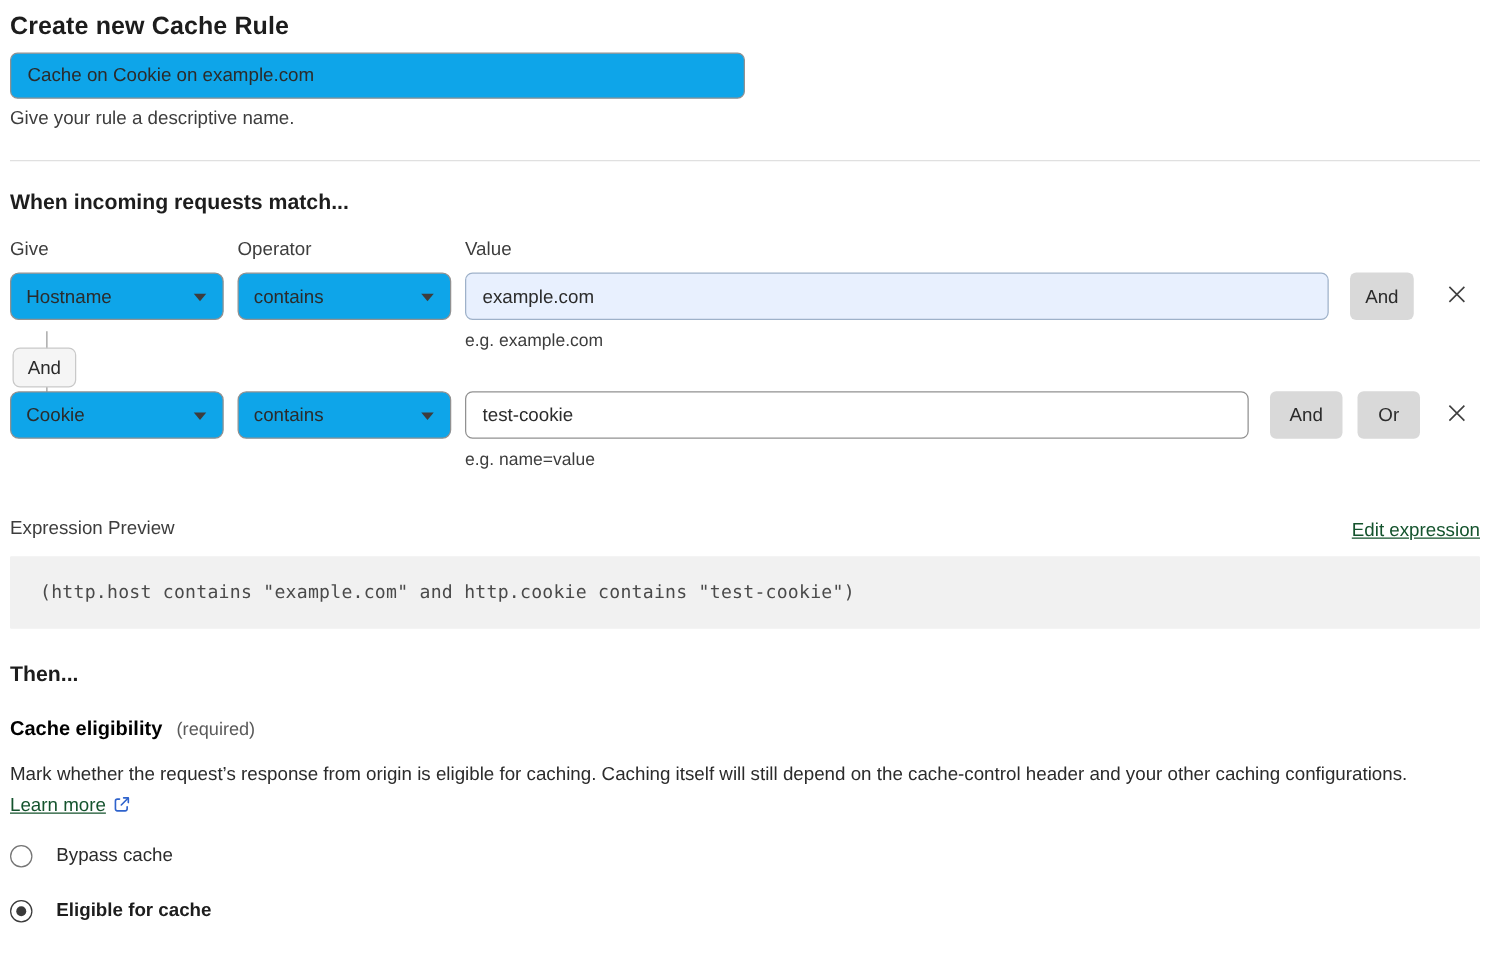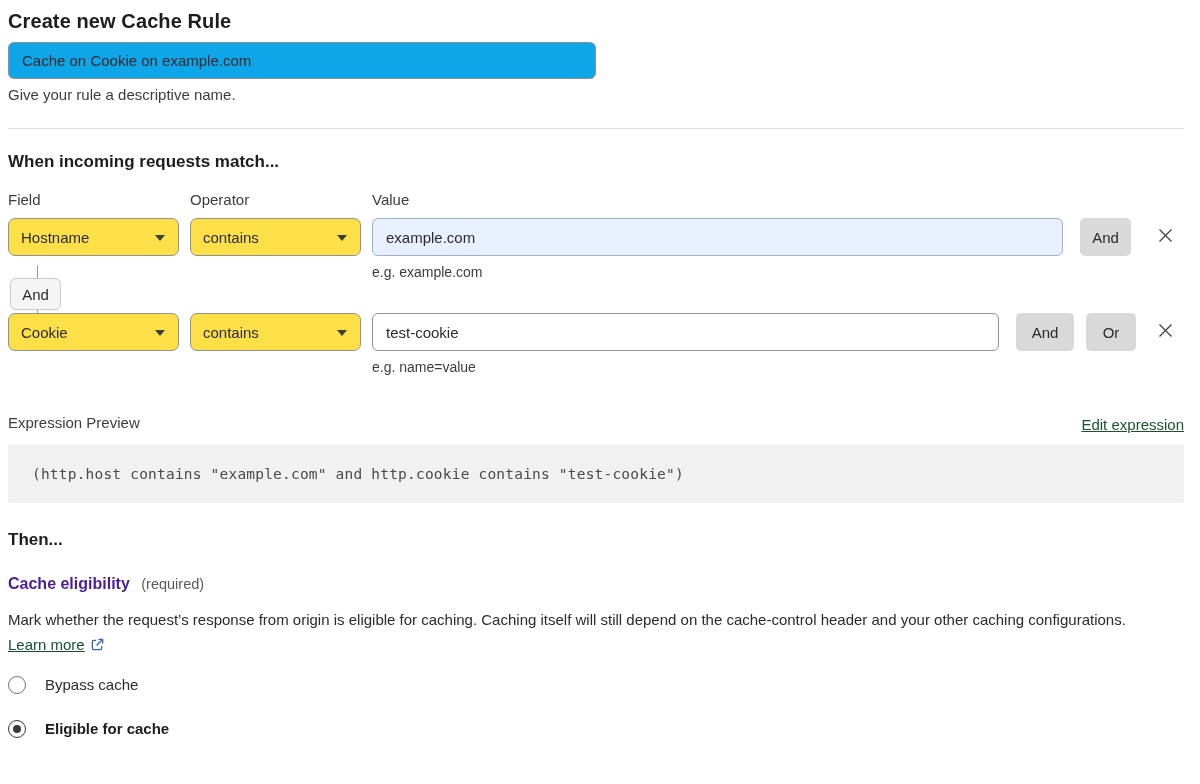--- a/index.html
+++ b/index.html
@@ -34,21 +34,21 @@
   .col-labels .col-field { width: 182px; }
   .col-labels .col-operator { width: 182px; }
 
   .rows-wrapper { position: relative; width: 1176px; }
 
   .condition-row { display: flex; align-items: center; margin-top: 9px; height: 38px; }
   .condition-row.second { margin-top: 32px; }
 
   .select-box {
     position: relative; height: 38px; width: 171px; margin-right: 11px;
-    border: 1px solid #919191; border-radius: 7px; background: #fde047;
+    border: 1px solid #919191; border-radius: 7px; background: #0ea5e9;
     display: flex; align-items: center; padding: 0 12px;
     font-size: 15px; color: #2b2b2b; cursor: pointer;
   }
   .select-box .caret {
     position: absolute; right: 13px; top: 50%; margin-top: -2px;
     width: 0; height: 0;
     border-left: 5px solid transparent; border-right: 5px solid transparent;
     border-top: 6px solid #3d3d3d;
   }
   .value-input {
@@ -91,21 +91,21 @@
     margin-top: 12px; width: 1176px; height: 58px; background: #f1f1f1;
     display: flex; align-items: center; padding: 0 24px; border-radius: 1px;
   }
   .code-block code {
     font-family: "DejaVu Sans Mono", monospace; font-size: 14.5px; color: #4a4a4a; letter-spacing: 0.2px;
   }
 
   h2.then-heading { margin-top: 26px; font-size: 17px; font-weight: 700; color: #1d1d1d; line-height: 22px; }
 
   .eligibility-heading { margin-top: 22px; line-height: 21px; }
-  .eligibility-heading .strong { font-size: 16px; font-weight: 700; color: #4c1d95; margin-top: 20px; }
+  .eligibility-heading .strong { font-size: 16px; font-weight: 700; color: #000000; margin-top: 20px; }
   .eligibility-heading .required { font-size: 14.5px; color: #5a5a5a; margin-left: 7px; }
 
   .description { margin-top: 12px; font-size: 15px; line-height: 25px; color: #2b2b2b; max-width: 1160px; }
   .ext-icon { display: inline-block; vertical-align: -2px; margin-left: 5px; }
 
   .radio-option { display: flex; margin-top: 17px; height: 20px; cursor: pointer; }
   .radio-option.second { margin-top: 24px; }
   .radio-circle {
     width: 18px; height: 18px; border-radius: 50%;
     border: 1.5px solid #757575; background: #fff; flex: 0 0 auto;
@@ -124,21 +124,21 @@
   <h1 class="page-title">Create new Cache Rule</h1>
 
   <input class="text-input" type="text" value="Cache on Cookie on example.com" style="">
   <div class="helper-text">Give your rule a descriptive name.</div>
 
   <hr class="divider">
 
   <h2 class="section-heading">When incoming requests match...</h2>
 
   <div class="col-labels">
-    <div class="col-field">Field</div>
+    <div class="col-field">Give</div>
     <div class="col-operator">Operator</div>
     <div class="col-value">Value</div>
   </div>
 
   <div class="rows-wrapper">
 
     <div class="condition-row">
       <div class="select-box">
         <span>Hostname</span>
         <span class="caret"></span>

